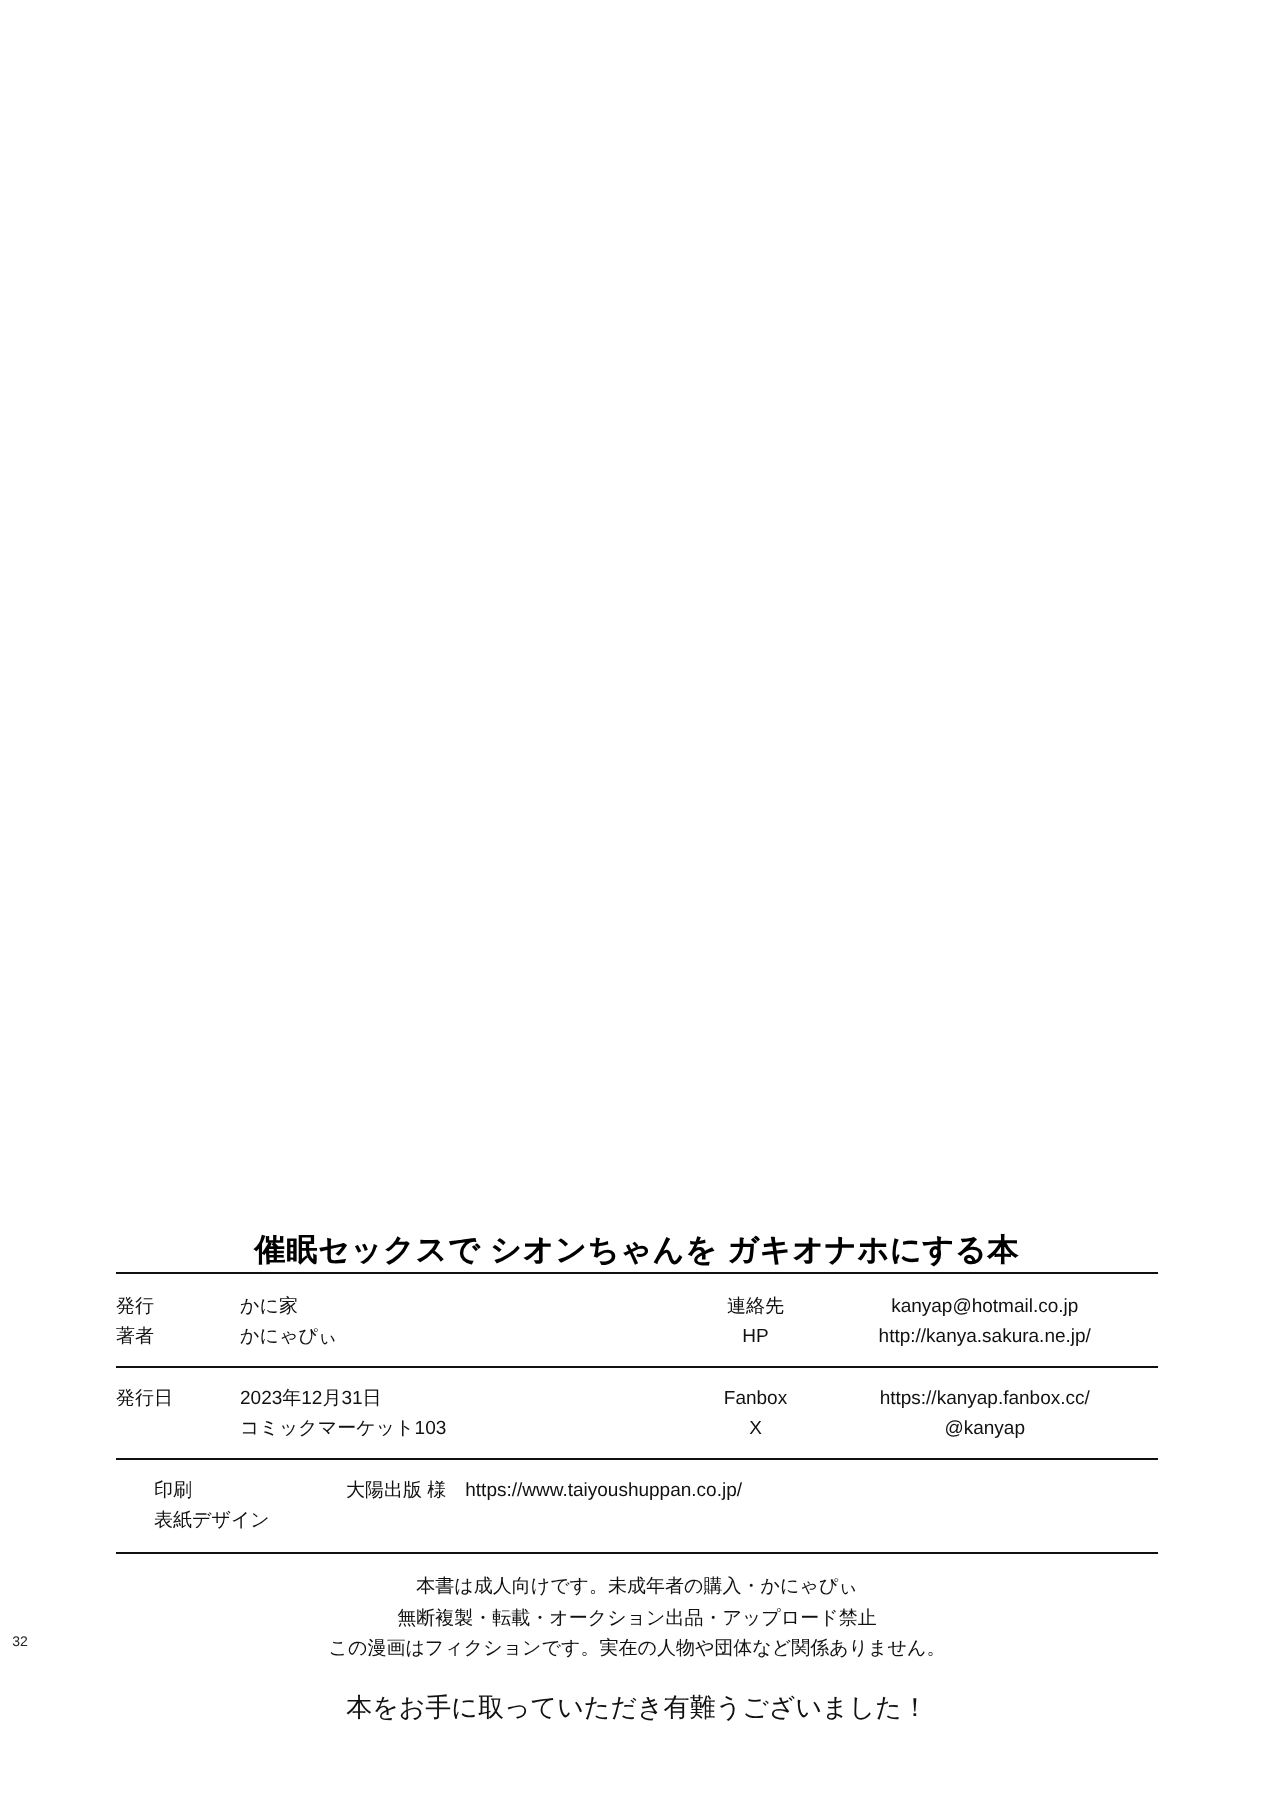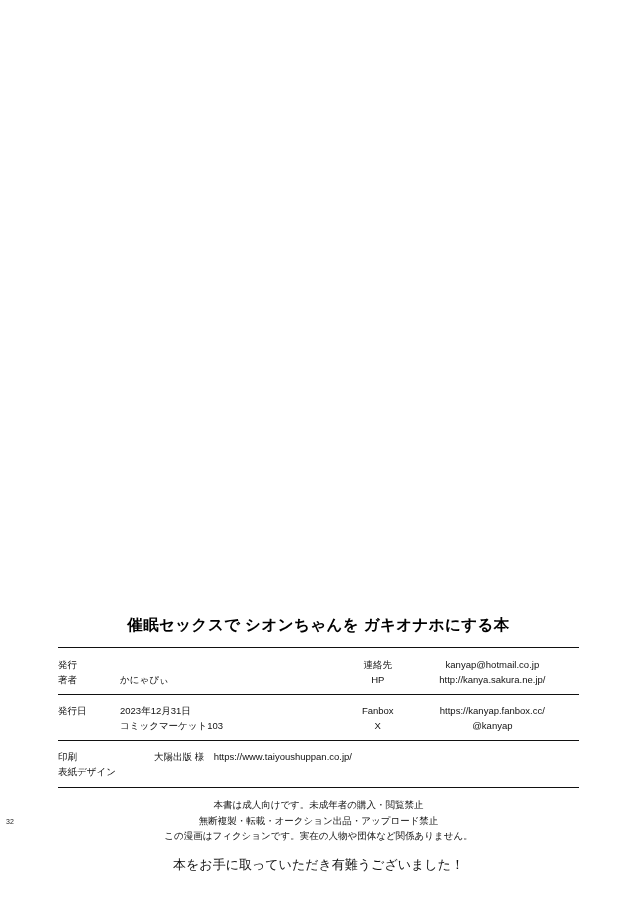--- a/index.html
+++ b/index.html
@@ -40,21 +40,20 @@
     right: 58px;
     top: 615px;
   }
 
   .colophon-title {
     text-align: center;
     font-size: 15.5px;
     font-weight: bold;
     letter-spacing: 0.4px;
     color: #000;
-    margin-bottom: 11px;
     white-space: nowrap;
   }
 
   .rule {
     border: 0;
     border-top: 1.6px solid #111;
     margin: 0;
   }
 
   .rule-top { margin-bottom: 9px; }
@@ -92,20 +91,21 @@
     width: 56px;
     flex: 0 0 56px;
   }
   .val {
     flex: 1 1 auto;
   }
 
   .print-row {
     display: flex;
     align-items: flex-start;
+    margin-left: 19px;
   }
   .print-lbl {
     width: 62px;
     flex: 0 0 62px;
   }
   .print-val {
     flex: 1 1 auto;
     padding-left: 34px;
   }
   .print-val-2 {
@@ -141,20 +141,21 @@
 
     <div class="colophon-title">催眠セックスで シオンちゃんを ガキオナホにする本</div>
 
     <hr class="rule rule-top">
 
     <div class="info-block">
 
       <div class="info-row">
         <div class="col-left">
           <span class="lbl">発行</span>
+          <span class="val">かに家</span>
         </div>
         <div class="col-right">
           <span class="lbl-wide">連絡先</span>
           <span class="val">kanyap@hotmail.co.jp</span>
         </div>
       </div>
 
       <div class="info-row">
         <div class="col-left">
           <span class="lbl">著者</span>
@@ -207,21 +208,21 @@
 
       <div class="print-row">
         <span class="print-lbl">表紙デザイン</span>
       </div>
 
     </div>
 
     <hr class="rule rule-bottom">
 
     <div class="notice">
-      <div>本書は成人向けです。未成年者の購入・閲覧禁止</div>
+      <div>本書は成人向けです。未成年者の購入・かにゃぴぃ</div>
       <div>無断複製・転載・オークション出品・アップロード禁止</div>
       <div>この漫画はフィクションです。実在の人物や団体など関係ありません。</div>
     </div>
 
     <div class="notice-gap"></div>
 
     <div class="thanks">本をお手に取っていただき有難うございました！</div>
 
   </div>
 </div>

